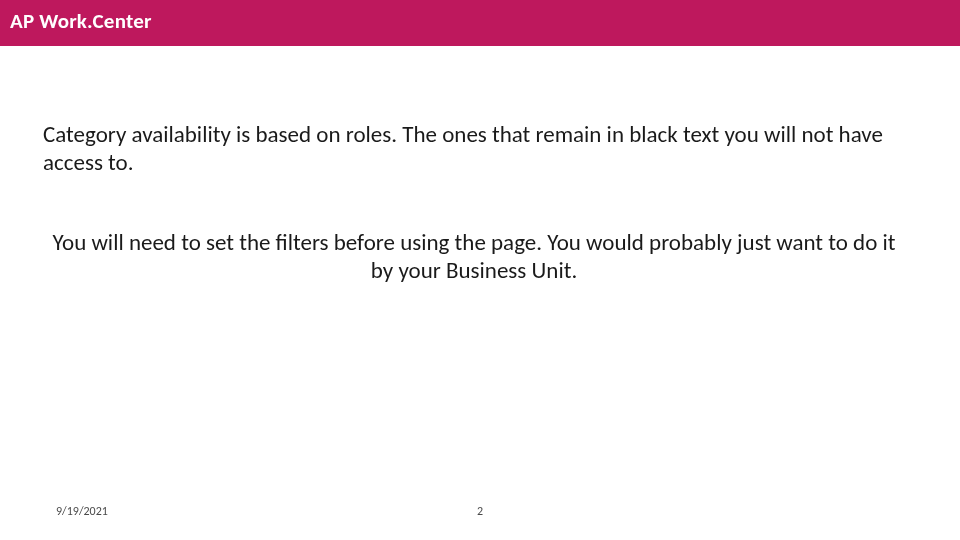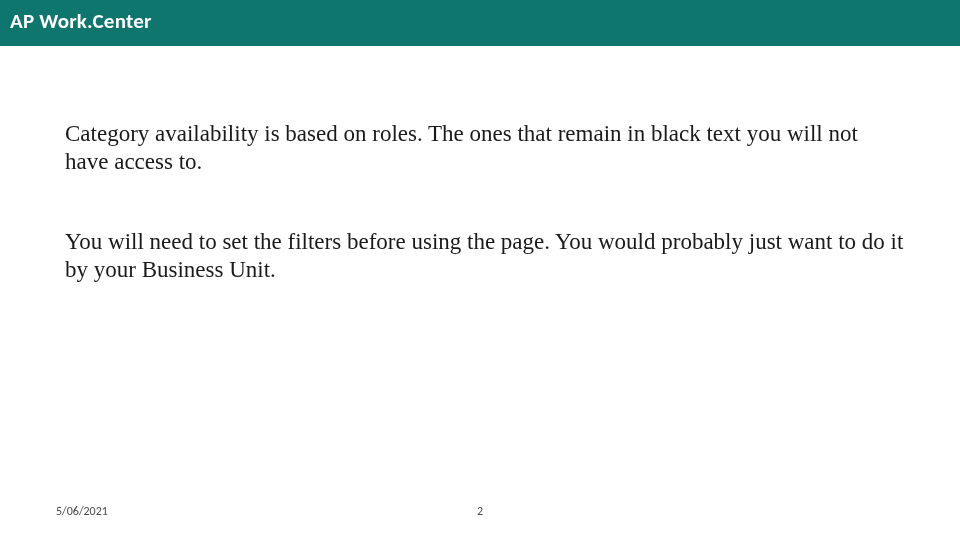--- a/index.html
+++ b/index.html
@@ -6,41 +6,41 @@
     margin: 0;
     padding: 0;
     width: 960px;
     height: 540px;
     font-family: Calibri, "Segoe UI", Arial, sans-serif;
     background: #ffffff;
     overflow: hidden;
     position: relative;
   }
   .header {
-    background: #0f766e;
+    background: #be185d;
     color: #ffffff;
     width: 100%;
     box-sizing: border-box;
     padding: 8px 12px 12px 10px;
     font-size: 21px;
     font-weight: 700;
     letter-spacing: 0.2px;
   }
   .content {
     position: absolute;
-    left: 65px;
+    left: 43px;
     right: 55px;
     top: 120px;
     color: #1a1a1a;
     font-size: 23px;
     line-height: 1.22;
-    font-family: Liberation Serif, serif;
   }
   .para2 {
     margin-top: 52px;
+    text-align: center;
   }
   .footer {
     position: absolute;
     bottom: 18px;
     left: 0;
     right: 0;
     height: 34px;
   }
   .date {
     position: absolute;
@@ -72,15 +72,15 @@
 <div class="header">
   <span>AP  Work.Center</span>
 </div>
 
 <div class="content">
   <div class="para">Category availability is based on roles.  The ones that remain in black text you will not have access to.</div>
   <div class="para para2">You will need to set the filters before using the page.  You would probably just want to do it by your Business Unit.</div>
 </div>
 
 <div class="footer">
-  <div class="date">5/06/2021</div>
+  <div class="date">9/19/2021</div>
   <div class="pagenum">2</div>
 </div>
 
 </body></html>

